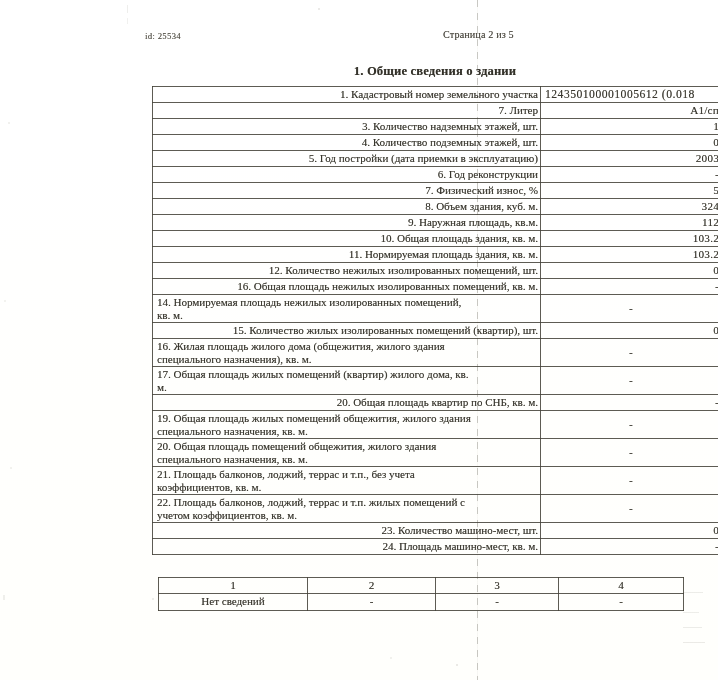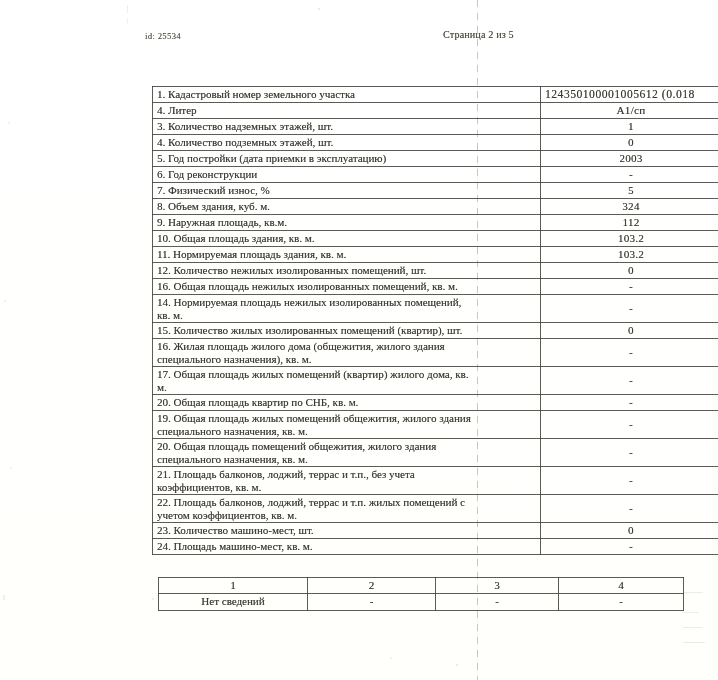--- a/index.html
+++ b/index.html
@@ -52,21 +52,21 @@
     border:1px solid rgba(72,70,60,0.88);
     font-size:11px; line-height:12.5px;
     vertical-align:middle;
     overflow:hidden;
   }
   .t1 td.lbl {
     width:381px; padding:1px 2px 1px 4px;
     white-space:pre-line; text-align:left;
   }
   .t1 td.val { text-align:center; letter-spacing:0.3px; padding:1px 2px; }
-  .t1 tr.single td { height:13px; }
+  .t1 tr.single td { height:13px;text-align:right; }
   .t1 td.val.cadastral {
     text-align:left; padding-left:4px; white-space:nowrap;
     font-size:11.5px; letter-spacing:0.55px;
   }
 
   .t2 th {
     font-weight:700; text-align:center; white-space:pre-line;
     padding:3px 2px; color:#36342c;
   }
   .t2 th.fade { color:#716e63; text-shadow:none; }
@@ -82,28 +82,29 @@
 </style>
 </head>
 <body>
 
 <div class="page">
   <div class="crease"></div>
 
   <span class="docid scan-text">id: 25534</span>
   <span class="pageind scan-text">Страница 2 из 5</span>
 
+  <div class="t1-title scan-text">1. Общие сведения о здании</div>
   <table class="t1">
     <tbody id="t1-body">
         <tr class="single">
           <td class="lbl scan-text">1. Кадастровый номер земельного участка</td>
           <td class="val scan-text cadastral">124350100001005612 (0.018</td>
         </tr>
         <tr class="single">
-          <td class="lbl scan-text">4. Литер</td>
+          <td class="lbl scan-text">7. Литер</td>
           <td class="val scan-text">А1/сп</td>
         </tr>
         <tr class="single">
           <td class="lbl scan-text">3. Количество надземных этажей, шт.</td>
           <td class="val scan-text">1</td>
         </tr>
         <tr class="single">
           <td class="lbl scan-text">4. Количество подземных этажей, шт.</td>
           <td class="val scan-text">0</td>
         </tr>

